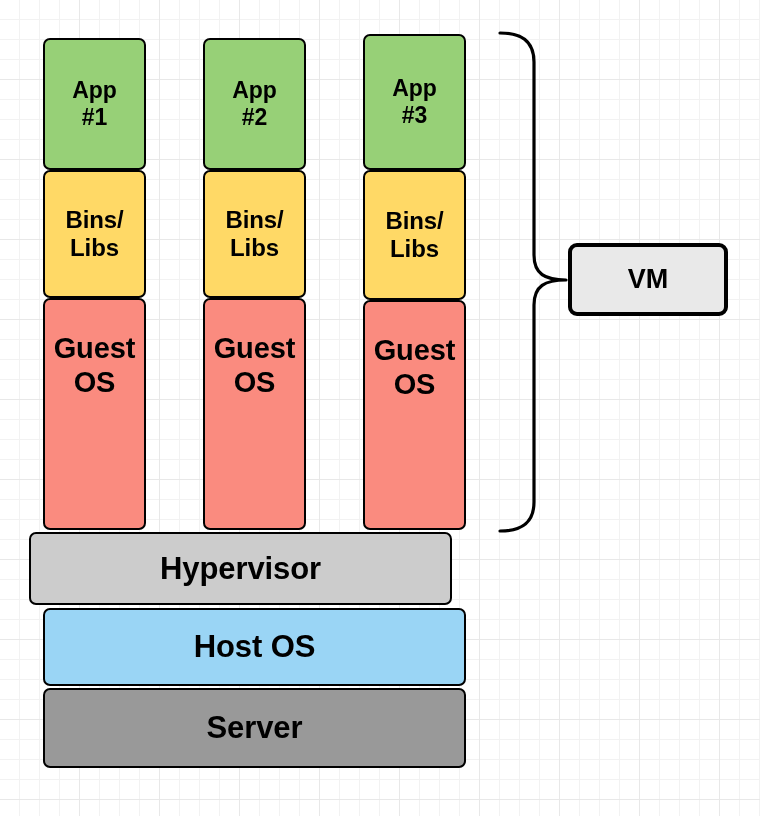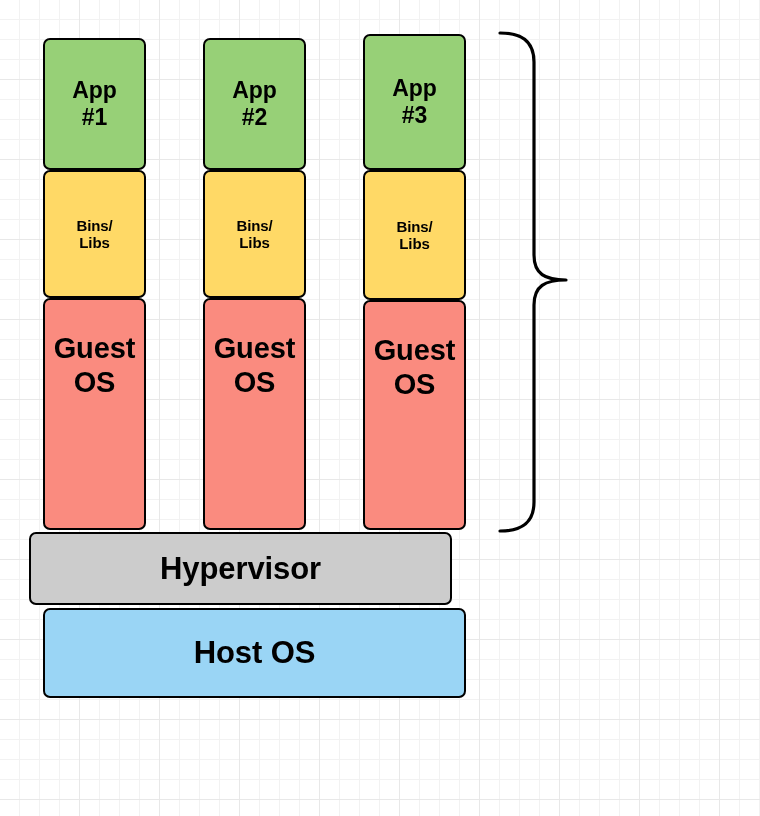--- a/index.html
+++ b/index.html
@@ -44,21 +44,21 @@
     color: #000000;
     font-weight: bold;
     line-height: 1.16;
     white-space: pre-line;
     letter-spacing: -0.1px;
   }
 
   .stack-col .node { border-radius: 7px; }
 
   .app-box   { background-color: #97d077; font-size: 23px; }
-  .bins-box  { background-color: #ffd966; font-size: 15px; text-align: center; }
+  .bins-box  { background-color: #ffd966; font-size: 24px; text-align: center; }
   .guest-box { background-color: #fa8b7f; font-size: 29px; }
 
   .hypervisor-box { background-color: #cccccc; font-size: 31px; }
   .hostos-box     { background-color: #9ad5f5; font-size: 31px; }
   .server-box     { background-color: #999999; font-size: 31px; }
 
   .vm-box {
     background-color: #e9e9e9;
     font-size: 27px;
     border-width: 4px;
@@ -100,23 +100,25 @@
     <div class="node app-box" style="left:363px; top:34px; width:103px; height:136px;">App
 #3</div>
     <div class="node bins-box" style="left:363px; top:170px; width:103px; height:130px;">Bins/
 Libs</div>
     <div class="node guest-box" style="left:363px; top:300px; width:103px; height:230px; align-items:flex-start; padding-top:32px;">Guest
 OS</div>
   </div>
 
   <div class="node hypervisor-box" style="left:29px; top:532px; width:423px; height:73px;">Hypervisor</div>
 
-  <div class="node hostos-box" style="left:43px; top:608px; width:423px; height:90px;">Host OS</div>
+  <div class="node hostos-box" style="left:43px; top:608px; width:423px; height:78px;">Host OS</div>
 
+  <div class="node server-box" style="left:43px; top:688px; width:423px; height:80px;">Server</div>
 
+  <div class="node vm-box" style="left:568px; top:243px; width:160px; height:73px;">VM</div>
 
   <svg class="brace-layer" viewBox="0 0 760 816">
     <path d="M 500 33
              C 520 33, 534 40, 534 62
              L 534 255
              C 534 274, 545 280, 566 280
              C 545 280, 534 286, 534 305
              L 534 502
              C 534 524, 520 531, 500 531" fill="none" stroke="#000000" stroke-width="3.2" stroke-linecap="round" stroke-linejoin="round"></path>
   </svg>

